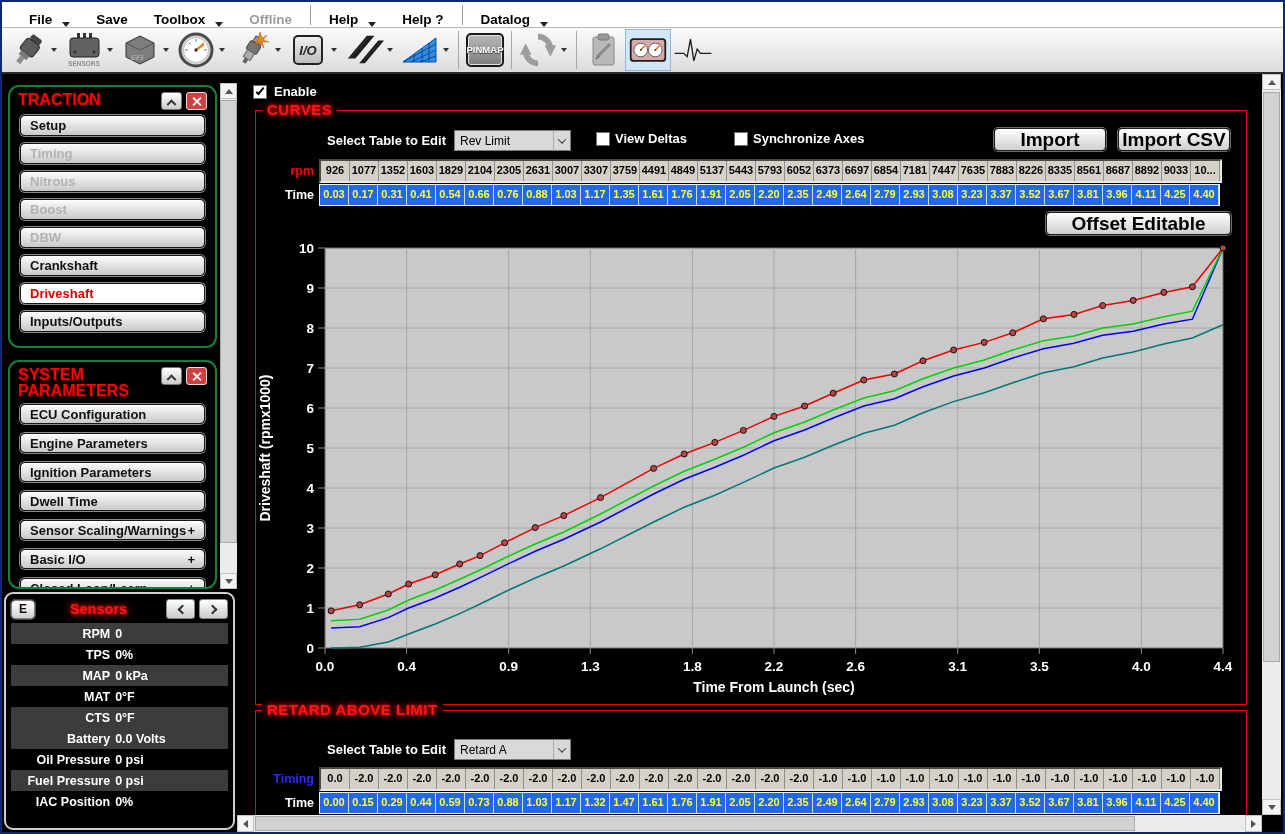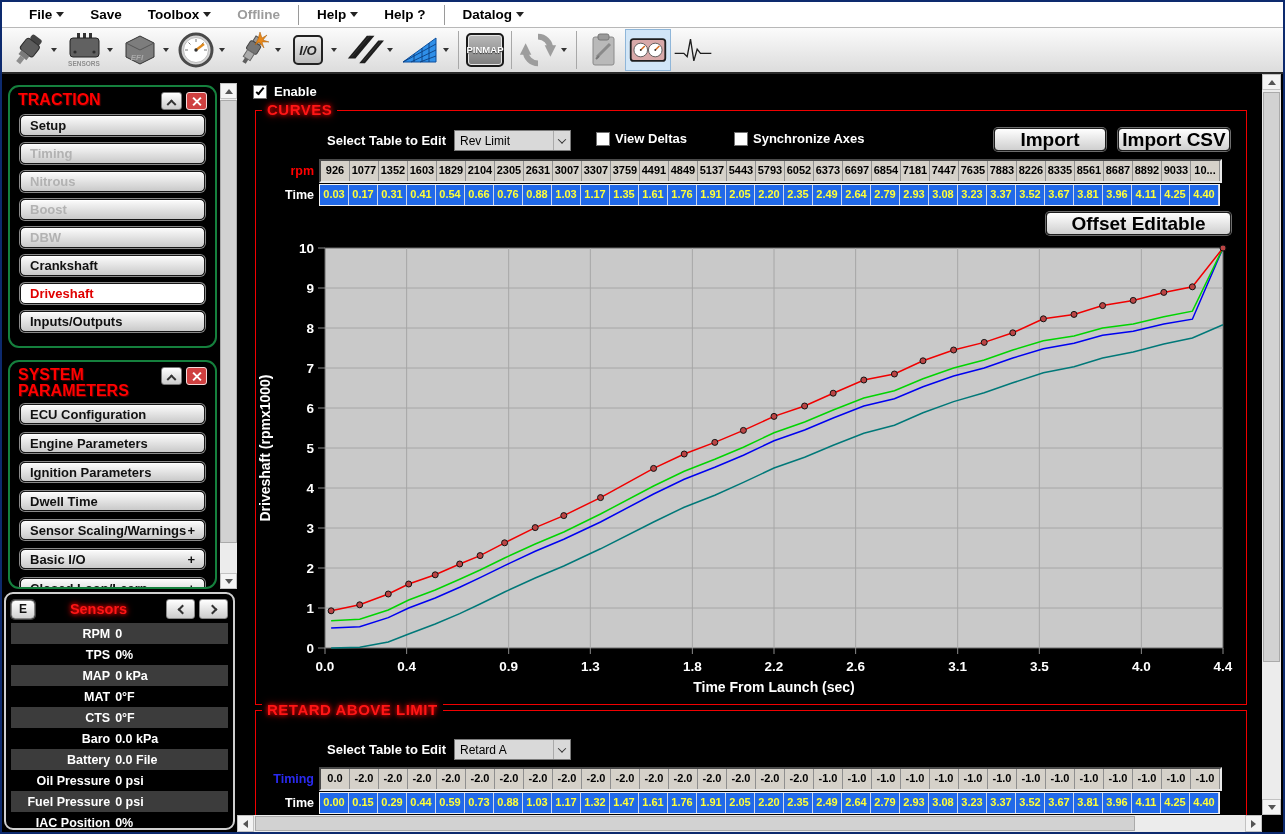--- a/index.html
+++ b/index.html
@@ -1,21 +1,21 @@
 <!DOCTYPE html>
 <html><head>
 <meta charset="utf-8">
 <style>
   * { box-sizing: border-box; margin: 0; padding: 0; }
   html,body { width:1285px; height:834px; background:#000; font-family:"Liberation Sans", sans-serif; overflow:hidden; }
   .window { position:relative; width:1285px; height:834px; border:2px solid #0d2a6e; background:#000; }
 
   
   .menubar { position:absolute; left:0; top:0; width:1281px; height:26px; background:#fff; border-bottom:1px solid #b8b8b8; display:flex; align-items:center; padding-left:14px; }
-  .menu-item { display:flex; align-items:center; gap:4px; padding:0 13px; height:24px; font-weight:bold; font-size:13.5px; color:#000; cursor:default; }
+  .menu-item { display:flex; align-items:flex-end; gap:10px; padding:0 13px; height:24px; font-weight:bold; font-size:13.5px; color:#000; cursor:default; }
   .menu-item.disabled { color:#9c9c9c; }
   .tri-down { width:0; height:0; border-left:4px solid transparent; border-right:4px solid transparent; border-top:5px solid #222; display:inline-block; }
   .menu-divider { width:1px; height:20px; background:#9a9a9a; margin:0 5px; }
 
   
   .toolbar { position:absolute; left:0; top:26px; width:1281px; height:46px; background:linear-gradient(#fbfbfb,#dcdcdc); border-bottom:2px solid #2a2a2a; display:flex; align-items:center; padding-left:4px; }
   .tool-item { display:flex; align-items:center; height:42px; padding:0 2px; }
   .tool-item.selected { background:#d2e6f7; border:1px solid #8fb6d9; }
   .tool-icon { width:40px; height:40px; display:flex; align-items:center; justify-content:center; }
   .tool-arrow { width:12px; display:flex; justify-content:center; }
@@ -436,27 +436,23 @@
             <span class="sensor-value">0 kPa</span>
           </div>
           <div class="sensor-row">
             <span class="sensor-label">MAT</span>
             <span class="sensor-value">0°F</span>
           </div>
           <div class="sensor-row alt">
             <span class="sensor-label">CTS</span>
             <span class="sensor-value">0°F</span>
           </div>
-          <div class="sensor-row">
-            <span class="sensor-label">Baro</span>
-            <span class="sensor-value">0.0 kPa</span>
-          </div>
           <div class="sensor-row alt">
             <span class="sensor-label">Battery</span>
-            <span class="sensor-value">0.0 File</span>
+            <span class="sensor-value">0.0 Volts</span>
           </div>
           <div class="sensor-row">
             <span class="sensor-label">Oil Pressure</span>
             <span class="sensor-value">0 psi</span>
           </div>
           <div class="sensor-row alt">
             <span class="sensor-label">Fuel Pressure</span>
             <span class="sensor-value">0 psi</span>
           </div>
           <div class="sensor-row">

